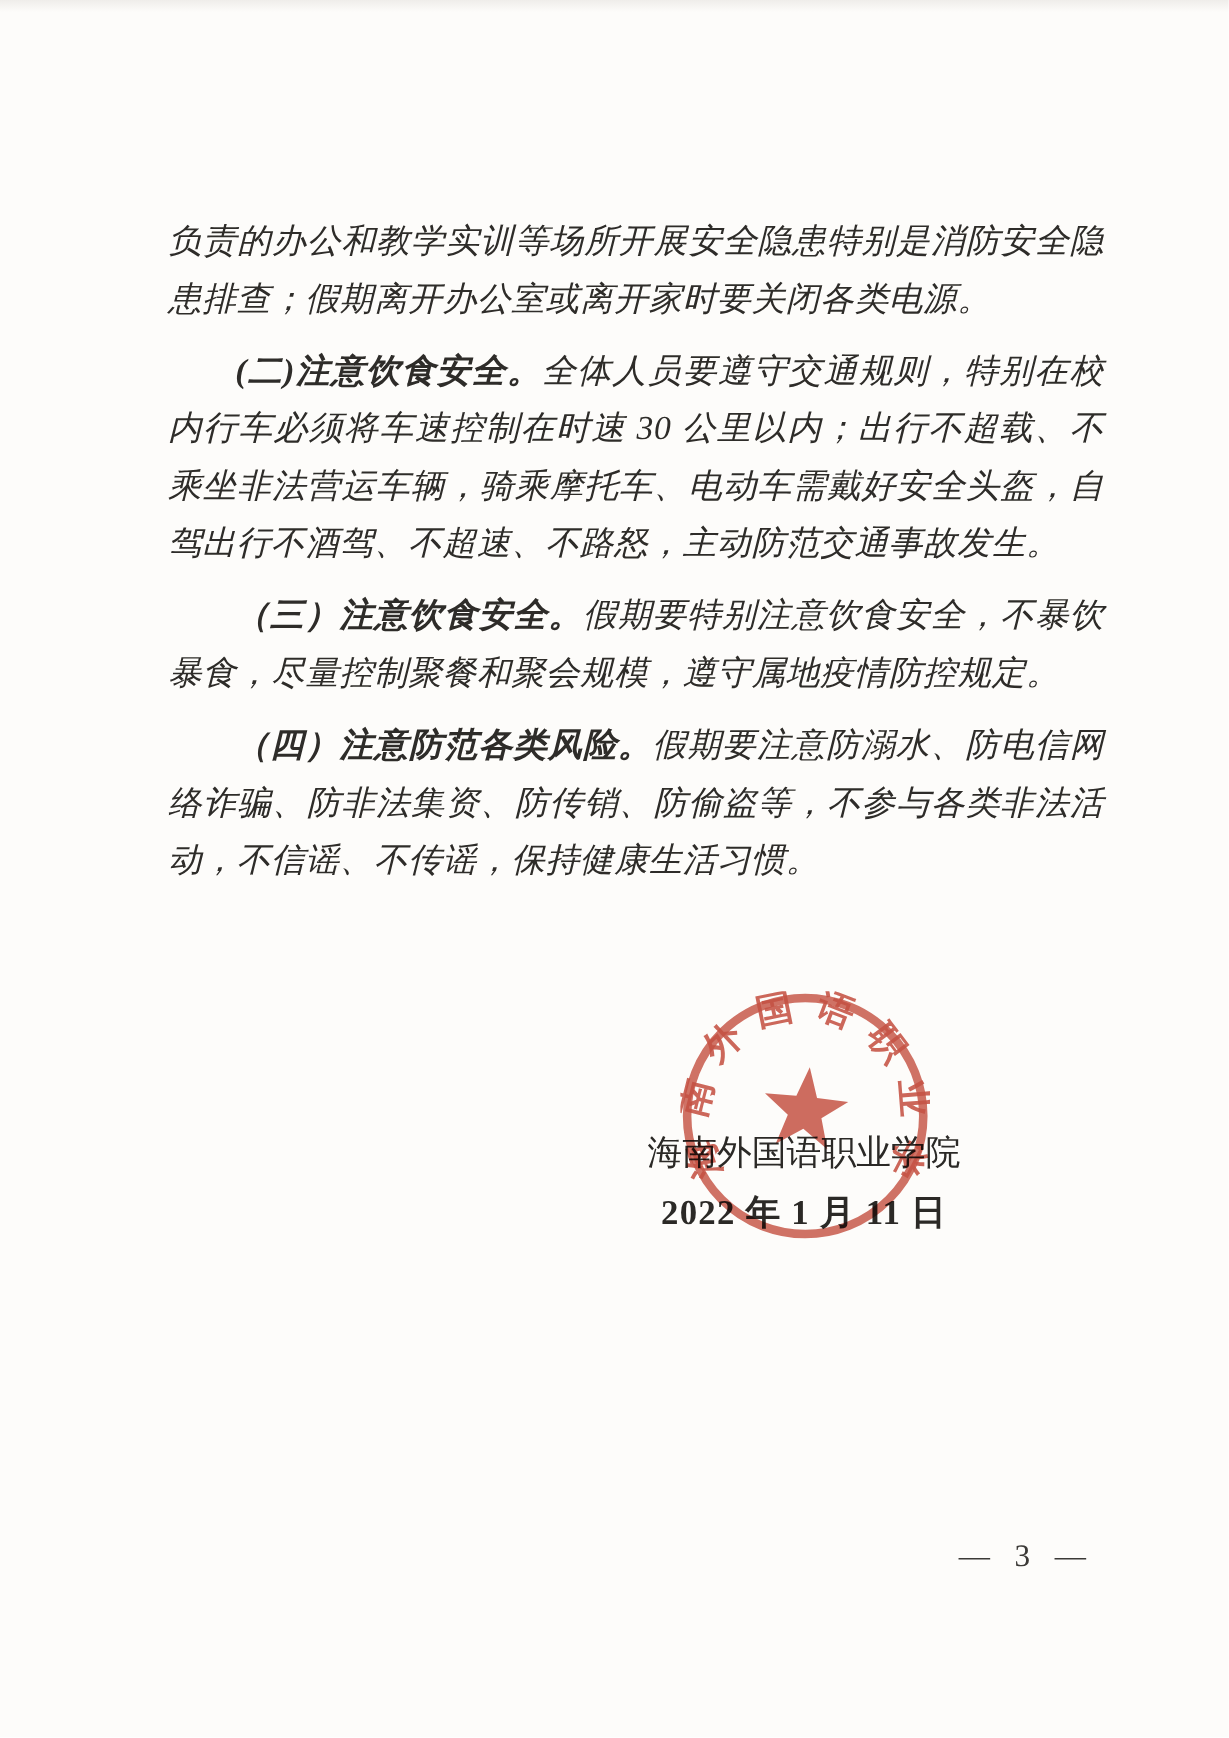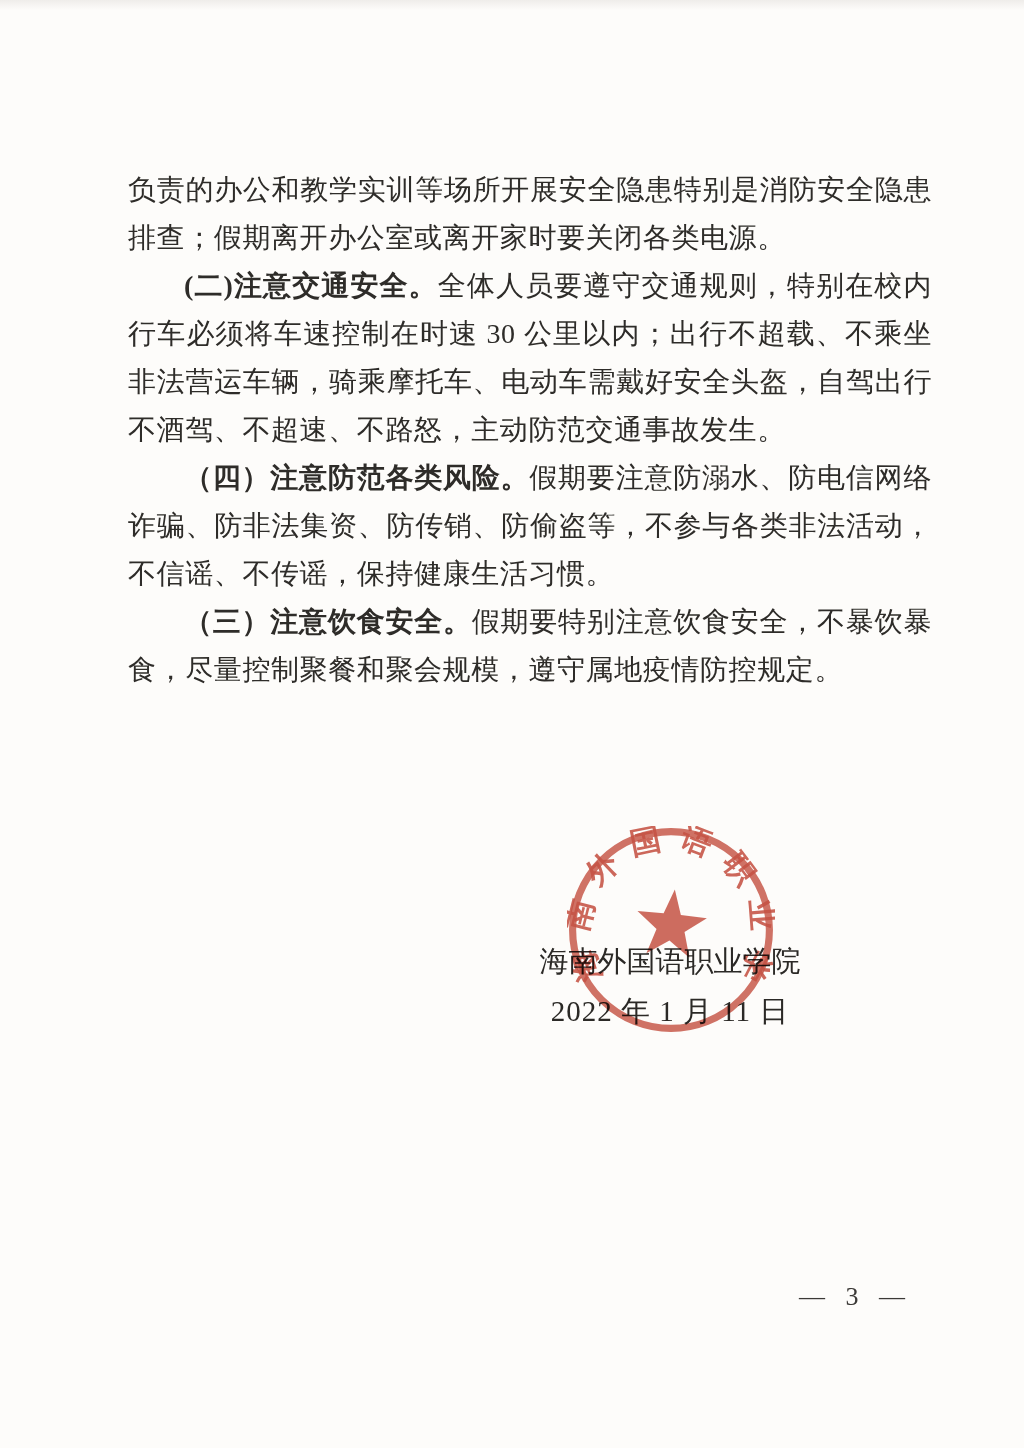--- a/index.html
+++ b/index.html
@@ -20,21 +20,21 @@
   .content {
     position: absolute;
     top: 166px;
     left: 128px;
     width: 804px;
     font-size: 28px;
     line-height: 48px;
     letter-spacing: 0.6px;
     text-align: justify;
   }
-  .para { margin: 0; }
+  .para { margin: 12px; font-style: italic; }
   .para.indent { text-indent: 2em; }
   .para.closing { margin-top: 49px; }
   .para-head { font-weight: 700; }
   .seal {
     position: absolute;
     left: 567px;
     top: 826px;
     width: 208px;
     height: 208px;
     z-index: 3;
@@ -53,43 +53,43 @@
     position: absolute;
     top: 936px;
     left: 420px;
     width: 500px;
     text-align: center;
     z-index: 2;
     font-size: 29px;
     line-height: 50px;
     color: #2b2926;
   }
-  .sig-date { letter-spacing: 1px; }
+  .sig-date { letter-spacing: 1px; font-weight: bold; }
   .page-number {
     position: absolute;
     top: 1282px;
     right: 112px;
     font-size: 26px;
     letter-spacing: 7px;
     color: #3b3936;
   }
 </style>
 </head>
 <body>
 
 <div class="page">
 
   <div class="content">
     <p class="para"><span class="para-head"></span><span>负责的办公和教学实训等场所开展安全隐患特别是消防安全隐患排查；假期离开办公室或离开家时要关闭各类电源。</span></p>
 
-    <p class="para indent"><span class="para-head">(二)注意交通安全。</span><span>全体人员要遵守交通规则，特别在校内行车必须将车速控制在时速 30 公里以内；出行不超载、不乘坐非法营运车辆，骑乘摩托车、电动车需戴好安全头盔，自驾出行不酒驾、不超速、不路怒，主动防范交通事故发生。</span></p>
+    <p class="para indent"><span class="para-head">(二)注意饮食安全。</span><span>全体人员要遵守交通规则，特别在校内行车必须将车速控制在时速 30 公里以内；出行不超载、不乘坐非法营运车辆，骑乘摩托车、电动车需戴好安全头盔，自驾出行不酒驾、不超速、不路怒，主动防范交通事故发生。</span></p>
+
+    <p class="para indent"><span class="para-head">（三）注意饮食安全。</span><span>假期要特别注意饮食安全，不暴饮暴食，尽量控制聚餐和聚会规模，遵守属地疫情防控规定。</span></p>
 
     <p class="para indent"><span class="para-head">（四）注意防范各类风险。</span><span>假期要注意防溺水、防电信网络诈骗、防非法集资、防传销、防偷盗等，不参与各类非法活动，不信谣、不传谣，保持健康生活习惯。</span></p>
-
-    <p class="para indent"><span class="para-head">（三）注意饮食安全。</span><span>假期要特别注意饮食安全，不暴饮暴食，尽量控制聚餐和聚会规模，遵守属地疫情防控规定。</span></p>
 
   </div>
 
   <div class="seal">
     <svg viewBox="0 0 204 204" width="208" height="208" aria-hidden="true">
       <circle cx="102" cy="102" r="96.5" fill="none" stroke="#c24435" stroke-width="7" opacity="0.82"></circle>
       <polygon points="102,62 110.5,86.3 136.2,86.9 115.8,102.5 123.2,127.1 102,112.5 80.8,127.1 88.2,102.5 67.8,86.9 93.5,86.3" fill="#c24435" opacity="0.85" transform="rotate(6 102 98)"></polygon>
       <path id="sealArcPath" d="M 36.5,147.9 A 80,80 0 1 1 167.5,147.9" fill="none"></path>
       <text class="seal-ring-text" fill="#c24435" opacity="0.88">
         <textPath href="#sealArcPath" startOffset="1">海南外国语职业学院</textPath>

